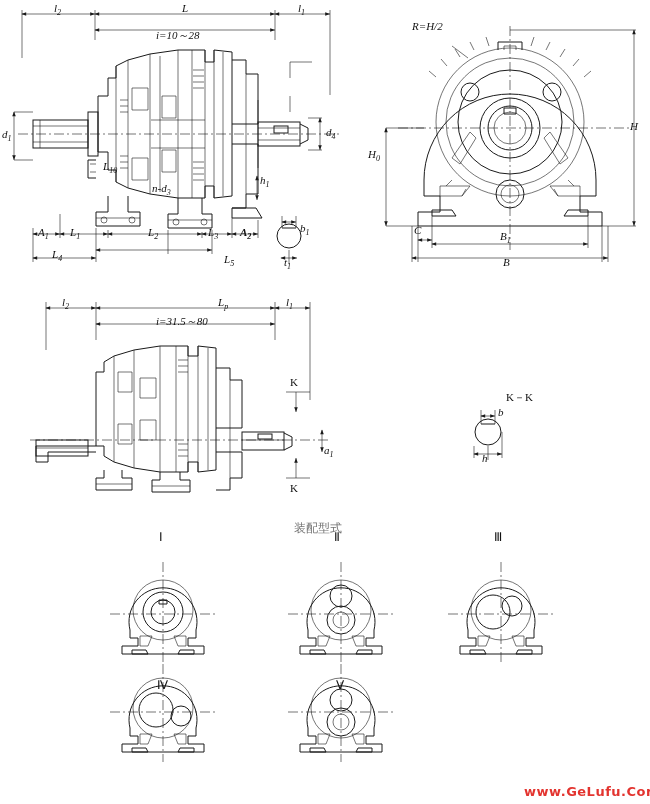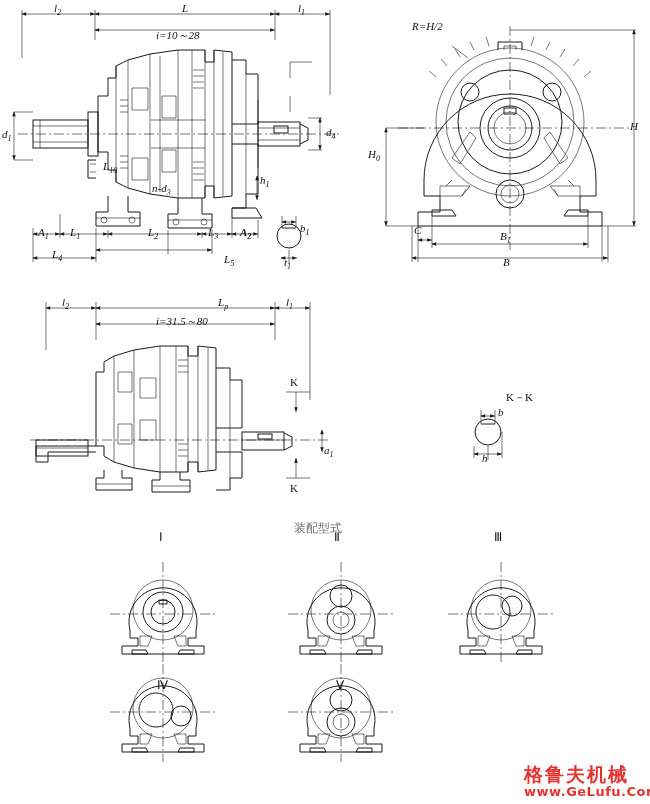--- a/index.html
+++ b/index.html
@@ -431,16 +431,15 @@
 <div class="lbl" style="left:498px;top:406px;">b</div>
 <div class="lbl" style="left:482px;top:452px;">h</div>
 
 <div class="cn" style="left:294px;top:520px;">装配型式</div>
 <div class="rom" style="left:159px;top:530px;">Ⅰ</div>
 <div class="rom" style="left:334px;top:530px;">Ⅱ</div>
 <div class="rom" style="left:494px;top:530px;">Ⅲ</div>
 <div class="rom" style="left:157px;top:678px;">Ⅳ</div>
 <div class="rom" style="left:336px;top:678px;">Ⅴ</div>
 
-<div class="wm a" style="left:524px;top:762px;">格鲁夫机械</div>
 <div class="wm b" style="left:524px;top:784px;">www.GeLufu.Com</div>
 
 </div>
 
 </body></html>

